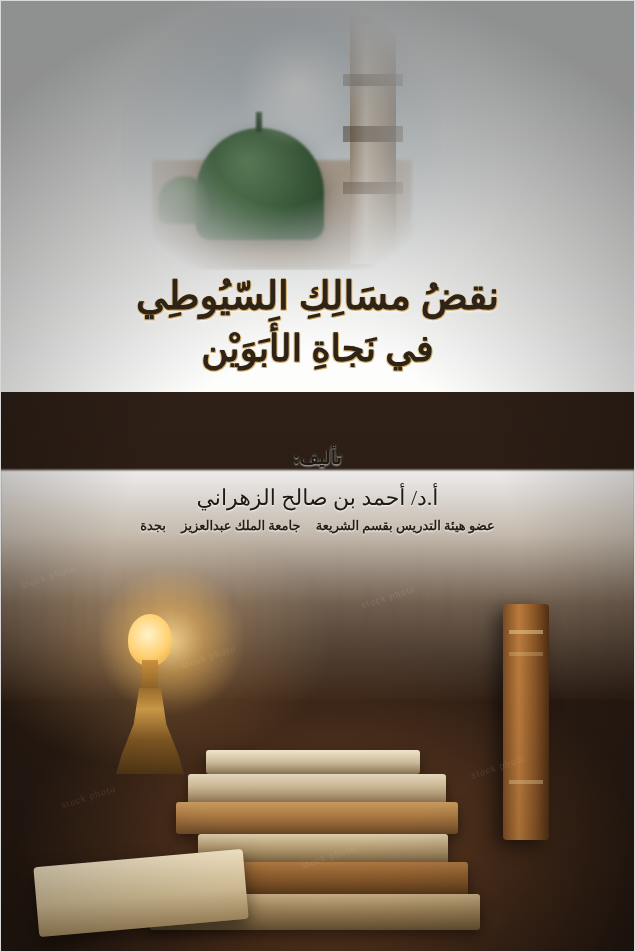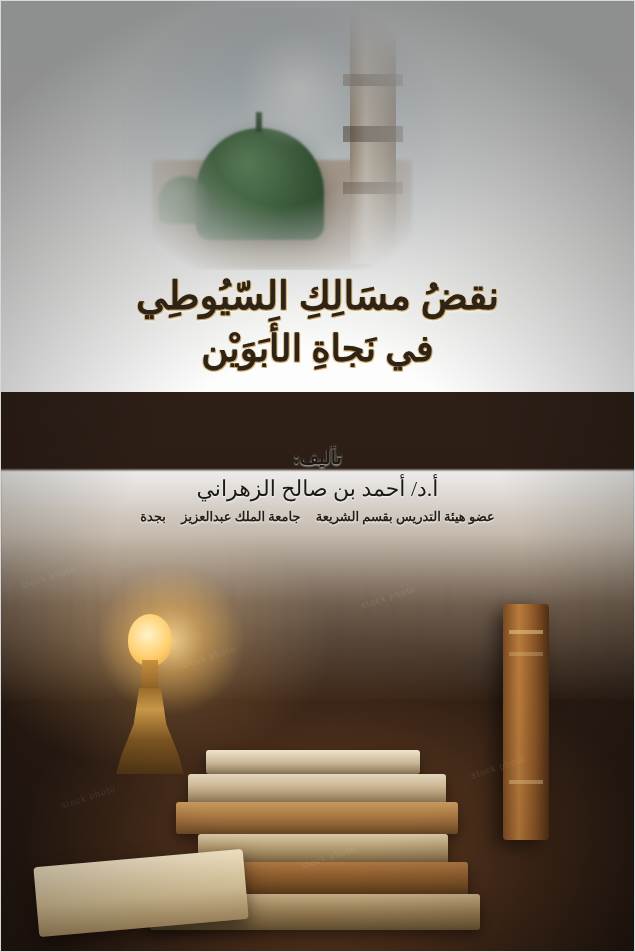--- a/index.html
+++ b/index.html
@@ -304,21 +304,21 @@
     position: absolute;
     left: 0;
     top: 446px;
     width: 635px;
     text-align: center;
     color: #1d1913;
   }
   .by-label {
     font-size: 19px;
     font-weight: bold;
-    margin-bottom: 7px;
+    margin-bottom: 16px;
     text-shadow: 0 1px 2px rgba(255,255,255,0.8);
   }
   .author-name {
     font-size: 22px;
     font-weight: normal;
     margin-bottom: 7px;
     text-shadow: 0 1px 2px rgba(255,255,255,0.85);
   }
   .affiliation {
     font-size: 13px;

